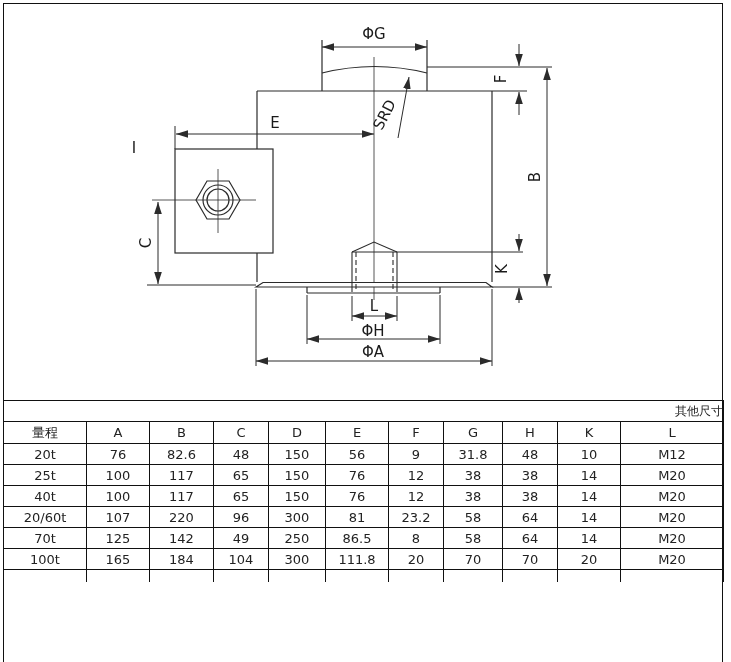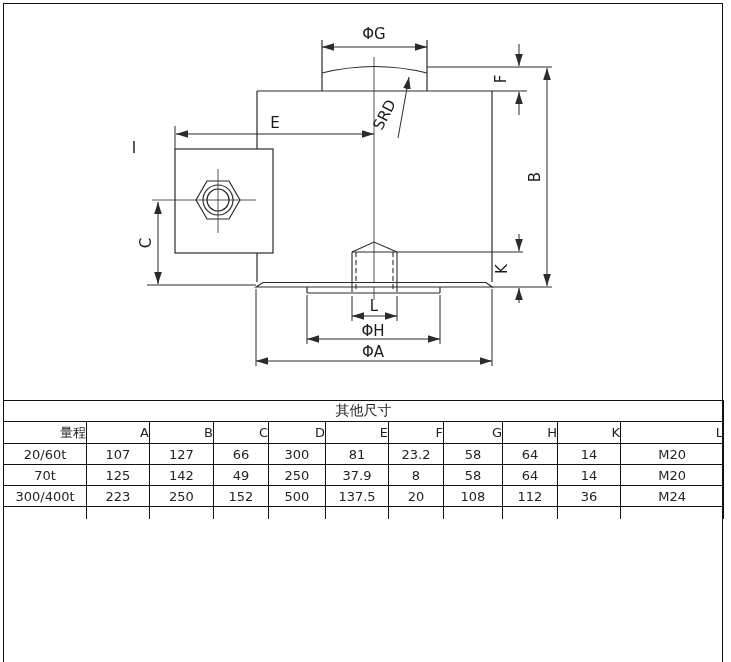--- a/index.html
+++ b/index.html
@@ -35,22 +35,22 @@
   table.dims td {
     border: 1px solid #111111;
     text-align: center;
     vertical-align: middle;
     padding: 0;
     font-size: 13px;
     color: #222222;
     overflow: hidden;
     white-space: nowrap;
   }
-  tr.title-row td { height: 20px; font-size: 14px; }
-  tr.header-row td { height: 21px; text-align: right; }
+  tr.title-row td { height: 20px; font-size: 12px; text-align: right; }
+  tr.header-row td { height: 21px; }
   tr.data-row td { height: 20px; }
   tr.partial-row td { height: 12px; border-bottom: none; }
 </style>
 </head>
 <body>
 
 <div class="frame"></div>
 
 <svg class="drawing" width="731" height="400" viewBox="0 0 731 400">
   <defs>
@@ -172,57 +172,96 @@
         <td>E</td>
         <td>F</td>
         <td>G</td>
         <td>H</td>
         <td>K</td>
         <td>L</td>
       </tr>
   </tbody>
   <tbody>
       <tr class="data-row">
+        <td>20t</td>
+        <td>76</td>
+        <td>82.6</td>
+        <td>48</td>
+        <td>150</td>
+        <td>56</td>
+        <td>9</td>
+        <td>31.8</td>
+        <td>48</td>
+        <td>10</td>
+        <td>M12</td>
+      </tr>
+      <tr class="data-row">
+        <td>25t</td>
+        <td>100</td>
+        <td>117</td>
+        <td>65</td>
+        <td>150</td>
+        <td>76</td>
+        <td>12</td>
+        <td>38</td>
+        <td>38</td>
+        <td>14</td>
+        <td>M20</td>
+      </tr>
+      <tr class="data-row">
+        <td>40t</td>
+        <td>100</td>
+        <td>117</td>
+        <td>65</td>
+        <td>150</td>
+        <td>76</td>
+        <td>12</td>
+        <td>38</td>
+        <td>38</td>
+        <td>14</td>
+        <td>M20</td>
+      </tr>
+      <tr class="data-row">
         <td>20/60t</td>
         <td>107</td>
-        <td>127</td>
-        <td>66</td>
+        <td>220</td>
+        <td>96</td>
         <td>300</td>
         <td>81</td>
         <td>23.2</td>
         <td>58</td>
         <td>64</td>
         <td>14</td>
         <td>M20</td>
       </tr>
       <tr class="data-row">
         <td>70t</td>
         <td>125</td>
         <td>142</td>
         <td>49</td>
         <td>250</td>
-        <td>37.9</td>
+        <td>86.5</td>
         <td>8</td>
         <td>58</td>
         <td>64</td>
         <td>14</td>
         <td>M20</td>
       </tr>
       <tr class="data-row">
-        <td>300/400t</td>
-        <td>223</td>
-        <td>250</td>
-        <td>152</td>
-        <td>500</td>
-        <td>137.5</td>
+        <td>100t</td>
+        <td>165</td>
+        <td>184</td>
+        <td>104</td>
+        <td>300</td>
+        <td>111.8</td>
         <td>20</td>
-        <td>108</td>
-        <td>112</td>
-        <td>36</td>
-        <td>M24</td>
+        <td>70</td>
+        <td>70</td>
+        <td>20</td>
+        <td>M20</td>
       </tr>
       <tr class="partial-row">
         <td></td>
         <td></td>
         <td></td>
         <td></td>
         <td></td>
         <td></td>
         <td></td>
         <td></td>

